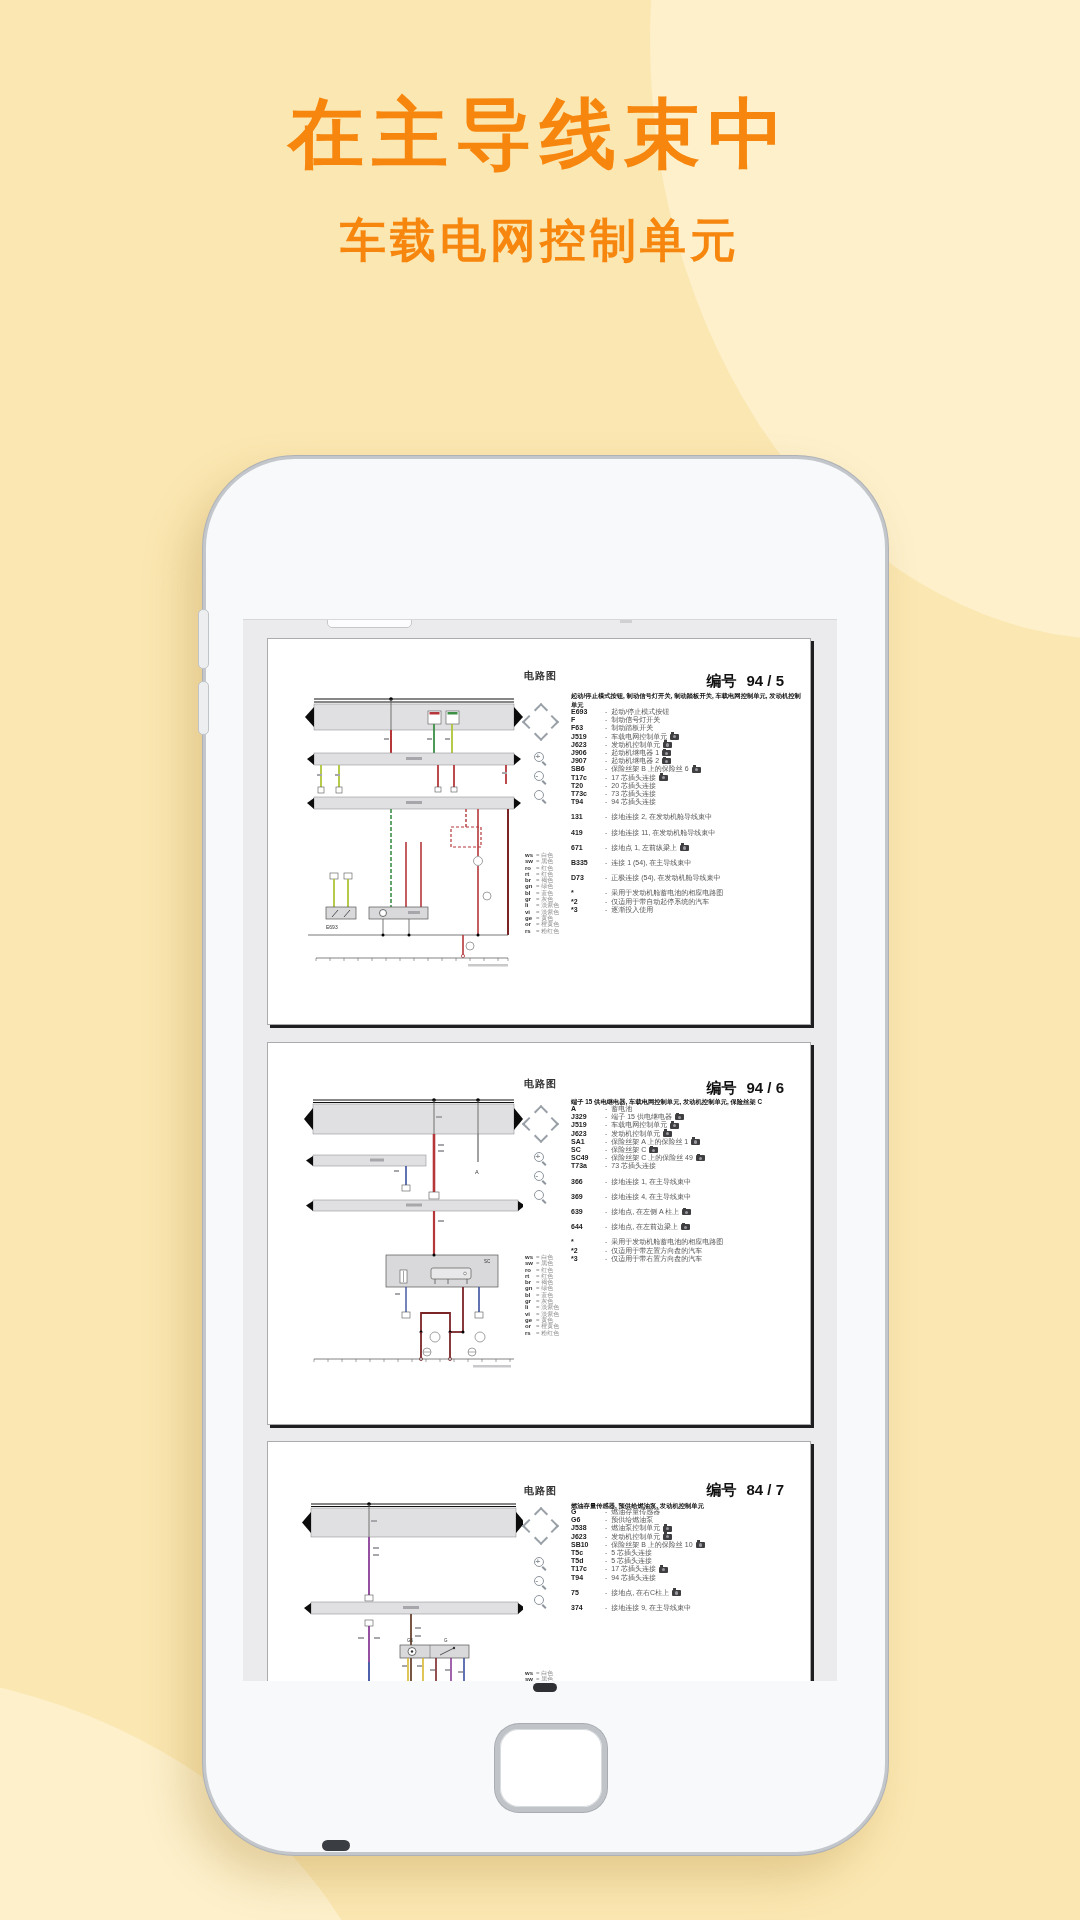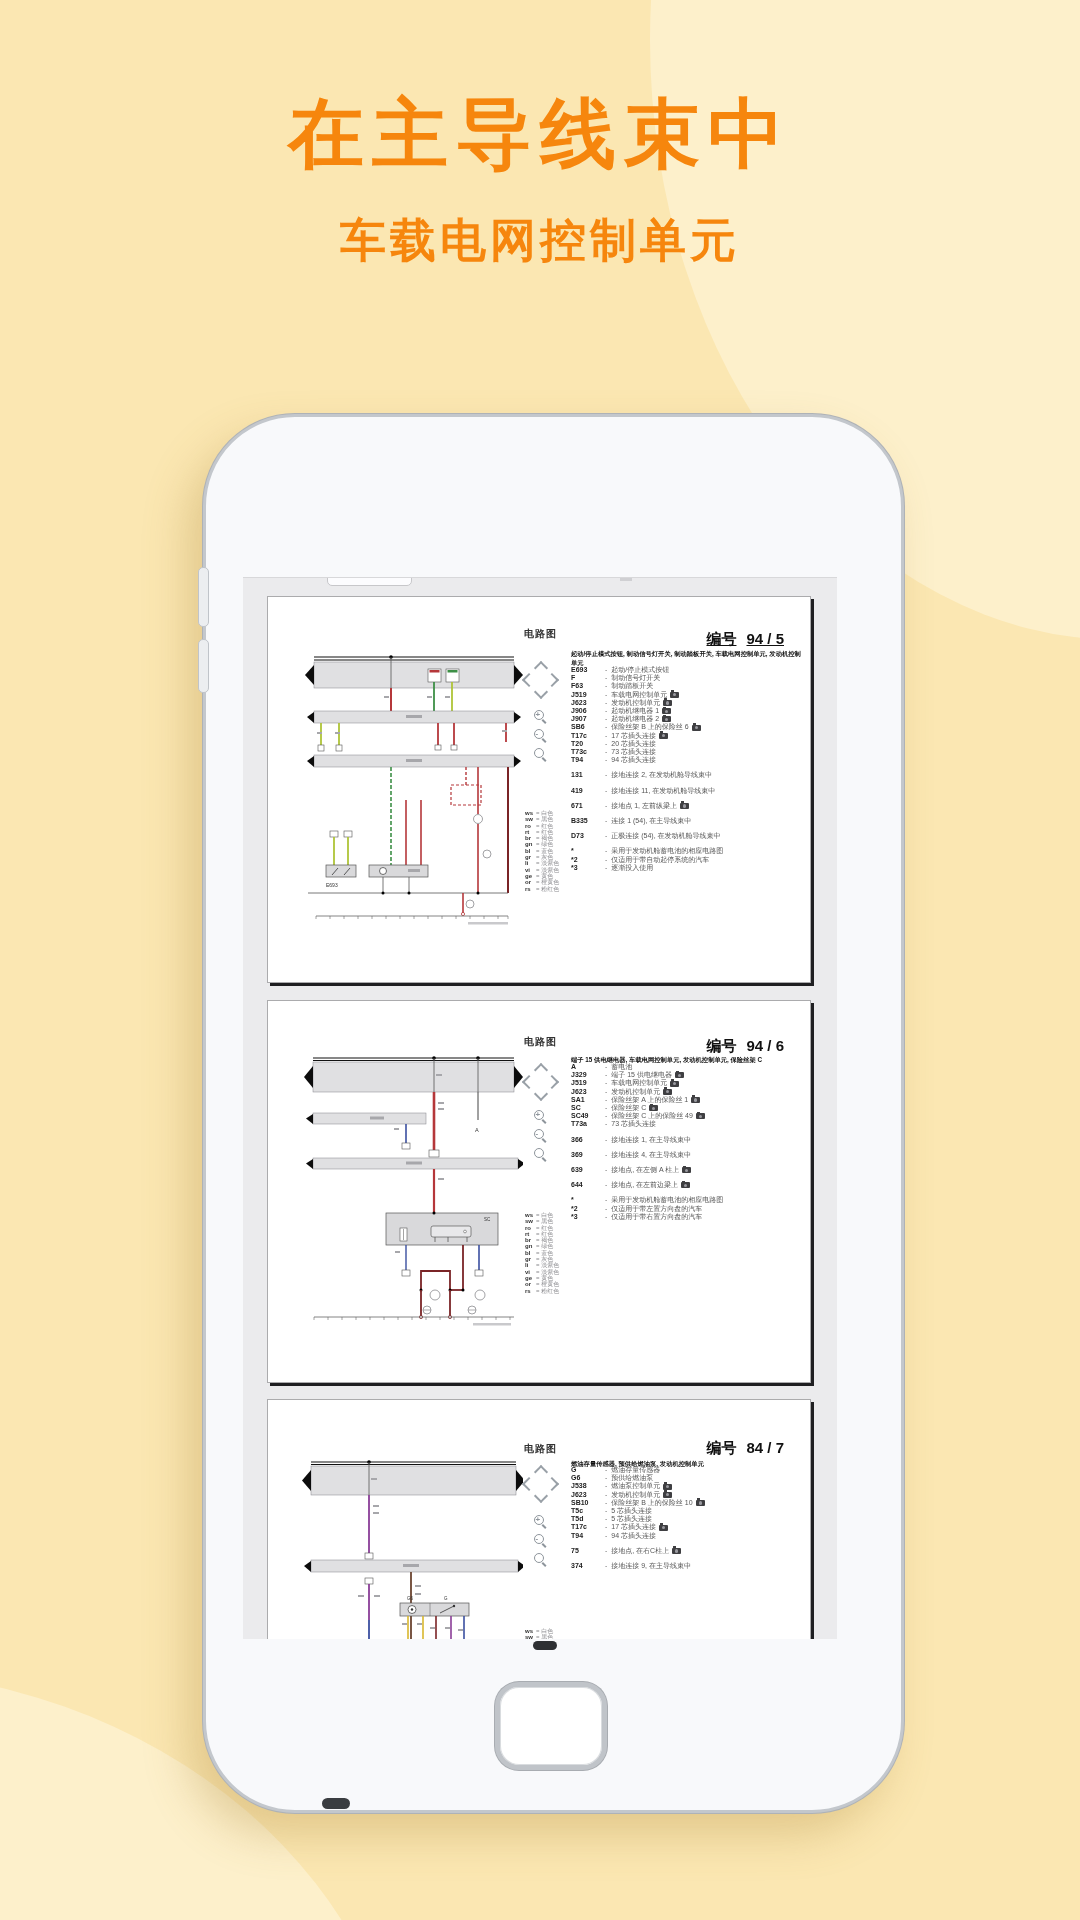--- a/index.html
+++ b/index.html
@@ -5,23 +5,23 @@
   html,body{margin:0;padding:0;width:1080px;height:1920px;overflow:hidden;
     font-family:"Liberation Sans",sans-serif;background:#fbe7b2;position:relative;}
   .blob{position:absolute;border-radius:50%;background:#fdf0cb;}
   .blob.tr{left:650px;top:-560px;width:940px;height:1200px;}
   .blob.bl{left:-710px;top:1670px;width:1120px;height:960px;}
   .app-title{position:absolute;left:0;top:84px;width:1080px;text-align:center;
     font-size:76px;font-weight:900;letter-spacing:8px;color:#f6860d;}
   .app-subtitle{position:absolute;left:0;top:210px;width:1080px;text-align:center;
     font-size:46px;font-weight:700;letter-spacing:4px;color:#f6860d;}
   
-  .phone{position:absolute;left:203px;top:414px;width:679px;height:1393px;
+  .phone{position:absolute;left:203px;top:456px;width:679px;height:1393px;
     background:#f8f9fb;border:3px solid #c3c7cc;border-radius:92px;
-    box-shadow:0 0 0 1px #aeb2b7, -16px 22px 44px rgba(170,130,50,.30);padding-left:16px;}
+    box-shadow:0 0 0 1px #aeb2b7, -16px 22px 44px rgba(170,130,50,.30);}
   .vol{position:absolute;left:-8px;width:9px;border-radius:5px;background:#eceef0;
     border:1px solid #c0c4c9;}
   .vol.v1{top:150px;height:58px;} .vol.v2{top:222px;height:52px;}
   .home-btn{position:absolute;left:289px;top:1265px;width:102px;height:78px;
     border-radius:24px;background:#ffffff;border:5px solid #c0c4c9;
     box-shadow:0 0 0 1px #a8acb1, inset 0 0 0 1px #d9dcdf;}
   .chin-pill{position:absolute;left:327px;top:1224px;width:24px;height:9px;
     border-radius:5px;background:#2e3033;}
   .port{position:absolute;left:116px;top:1381px;width:28px;height:11px;
     border-radius:6px;background:#3a3d41;}
@@ -31,21 +31,21 @@
   .tab-handle{position:absolute;left:84px;top:-5px;width:83px;height:11px;
     background:#fcfcfe;border:1.5px solid #c7c7ca;border-radius:5px;}
   .cam-dash{position:absolute;left:377px;top:0px;width:12px;height:3px;background:#d0d0d3;}
   
   .page{position:absolute;left:24px;width:542px;background:#ffffff;
     border:1px solid #ababad;box-shadow:3px 3px 0 0 #1f1f22;}
   .page.pg1{top:18px;height:385px;} .page.pg2{top:422px;height:381px;} .page.pg3{top:821px;height:380px;}
   .page-label{position:absolute;left:256px;font-size:10px;font-weight:700;color:#333;letter-spacing:1px;}
   .pg1 .page-label{top:30px;} .pg2 .page-label{top:34px;} .pg3 .page-label{top:42px;}
   .page-number{position:absolute;right:26px;font-size:15px;font-weight:700;color:#111;white-space:nowrap;}
-  .pg1 .page-number{top:33px;text-decoration:underline;} .pg2 .page-number{top:36px;margin-left:20px;} .pg3 .page-number{top:39px;}
+  .pg1 .page-number{top:33px;} .pg2 .page-number{top:36px;margin-left:20px;} .pg3 .page-number{top:39px;}
   .page-number .np{margin-right:10px;}
   .page-title{position:absolute;left:303px;width:234px;font-size:6.3px;font-weight:700;
     color:#111;line-height:1.35;}
   .pg1 .page-title{top:53px;} .pg2 .page-title{top:55px;} .pg3 .page-title{top:60px;}
   
   .legend{position:absolute;left:303px;width:236px;}
   .pg1 .legend{top:69px;} .pg2 .legend{top:62px;} .pg3 .legend{top:66px;}
   .lrow{display:flex;font-size:7px;line-height:8.2px;color:#555;}
   .lrow.gap{margin-top:7px;}
   .lcode{width:34px;flex:none;font-weight:700;color:#222;}

